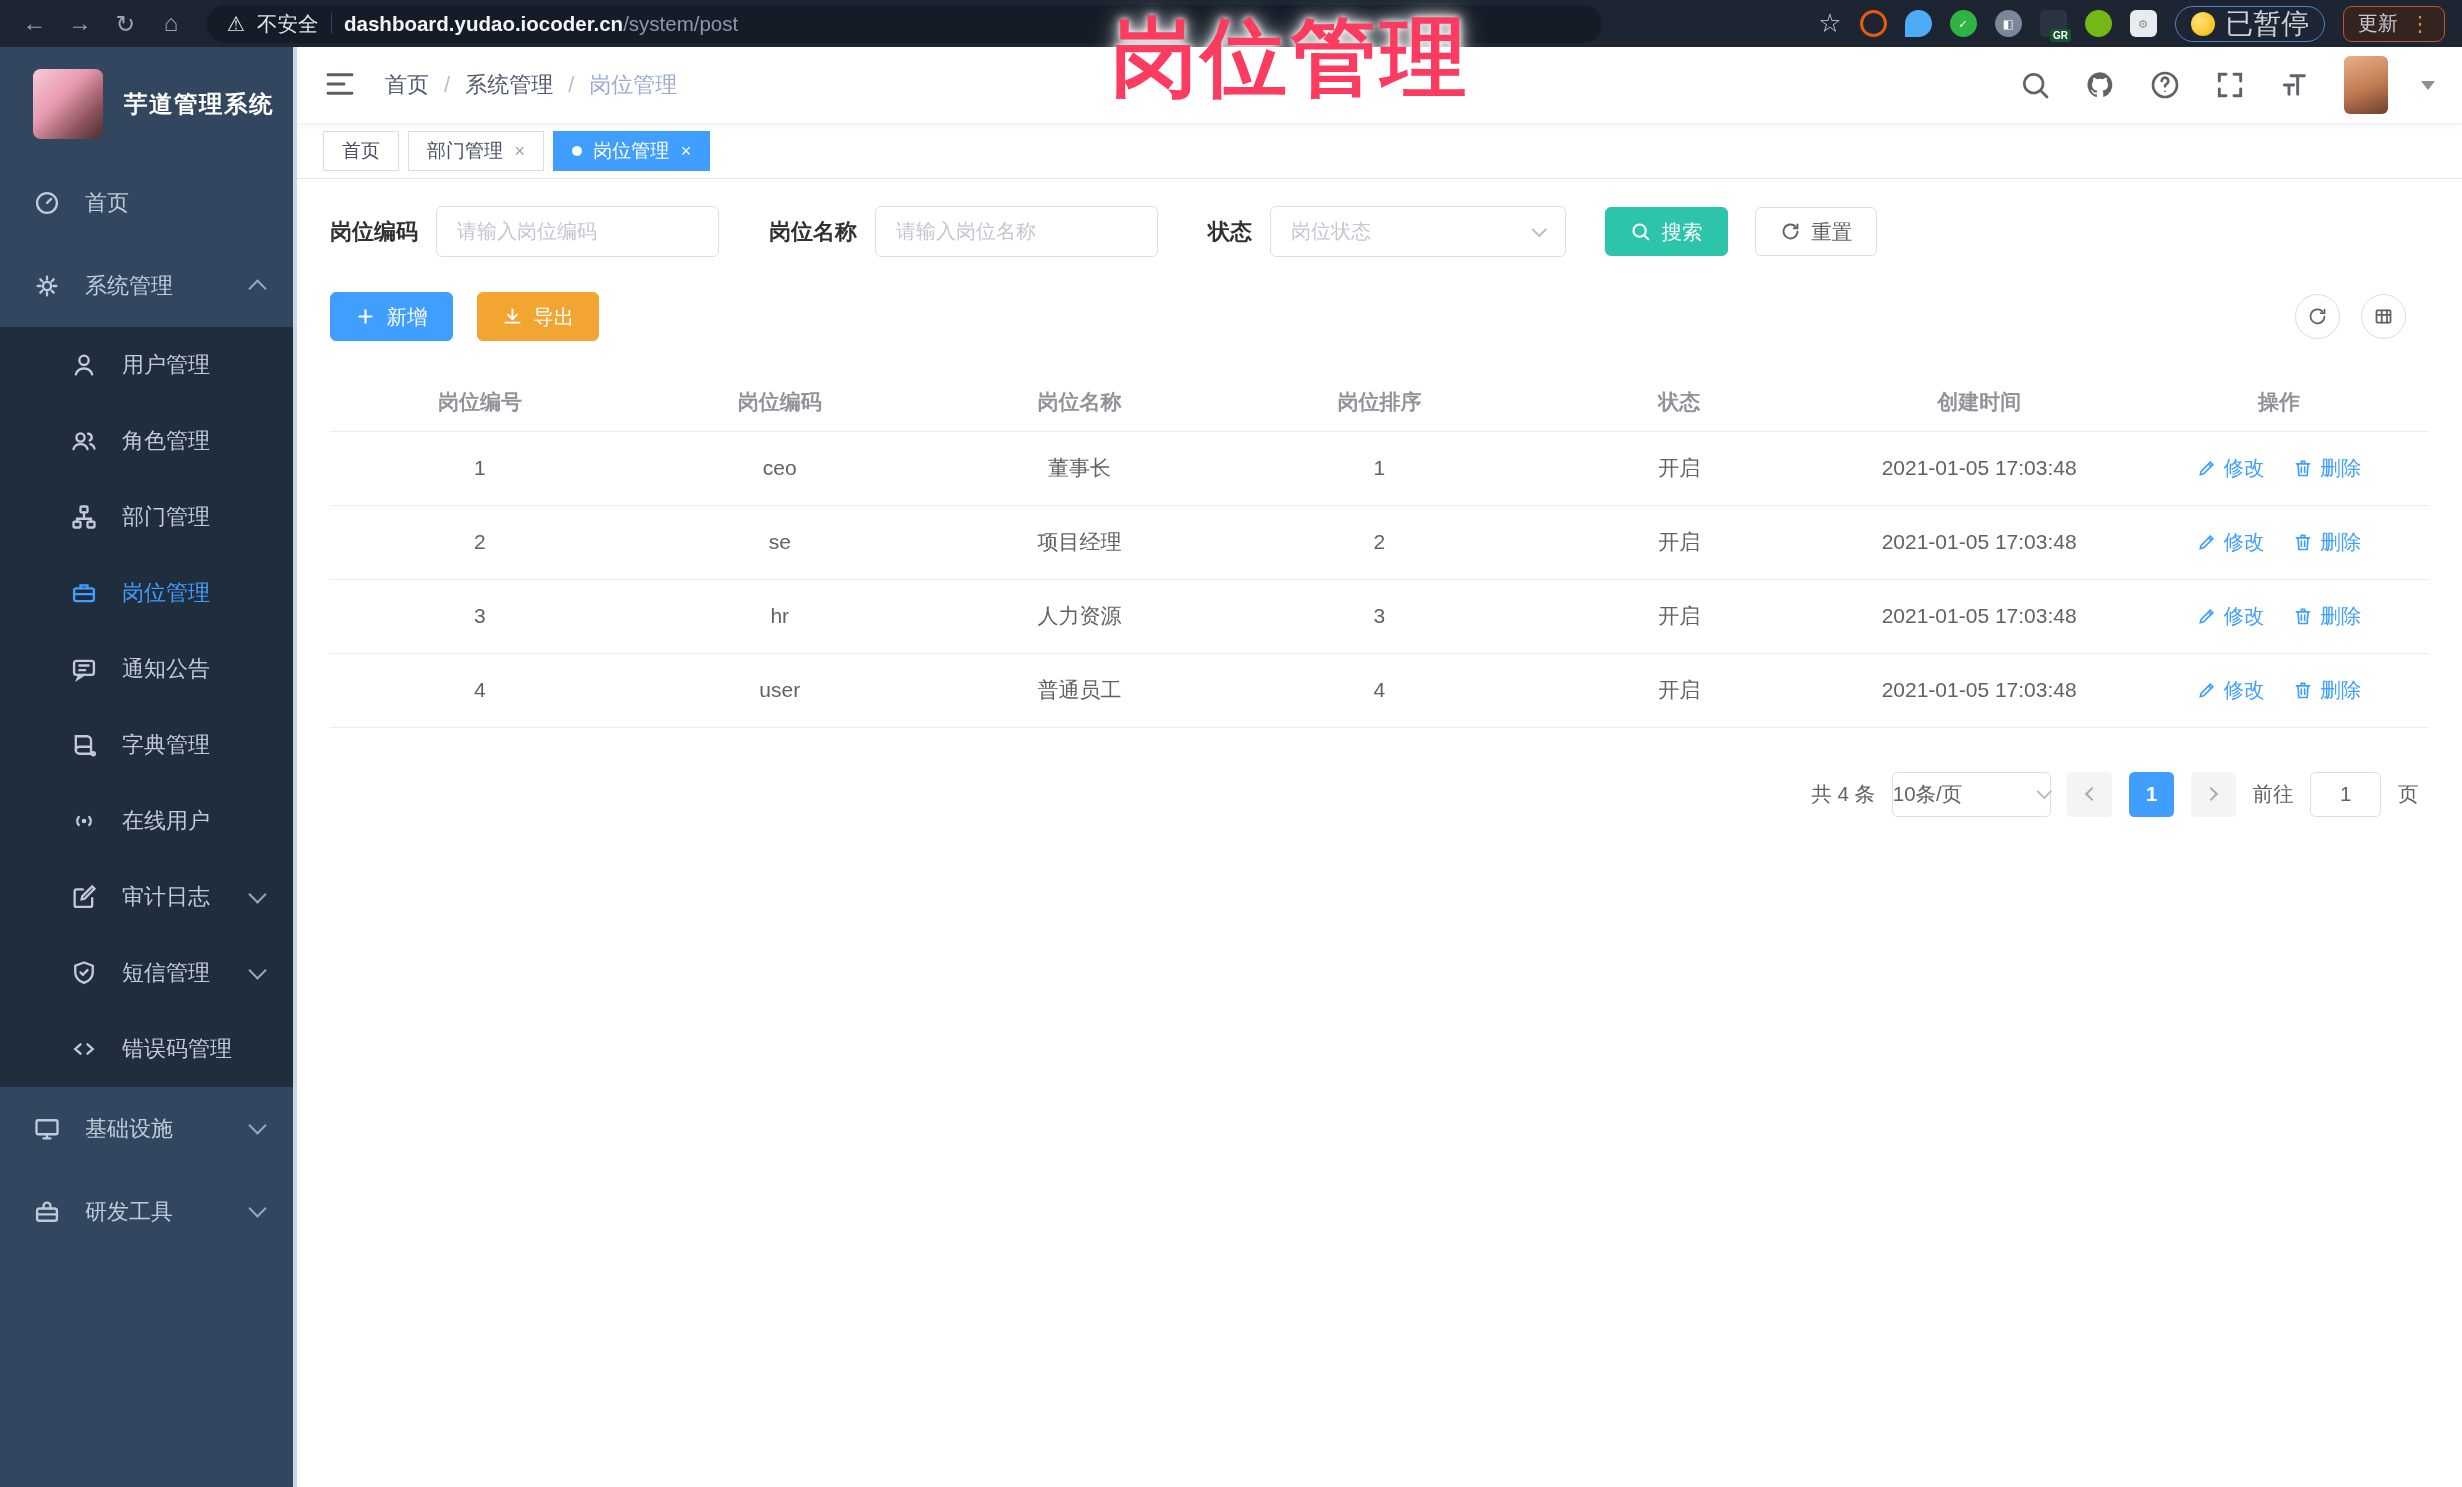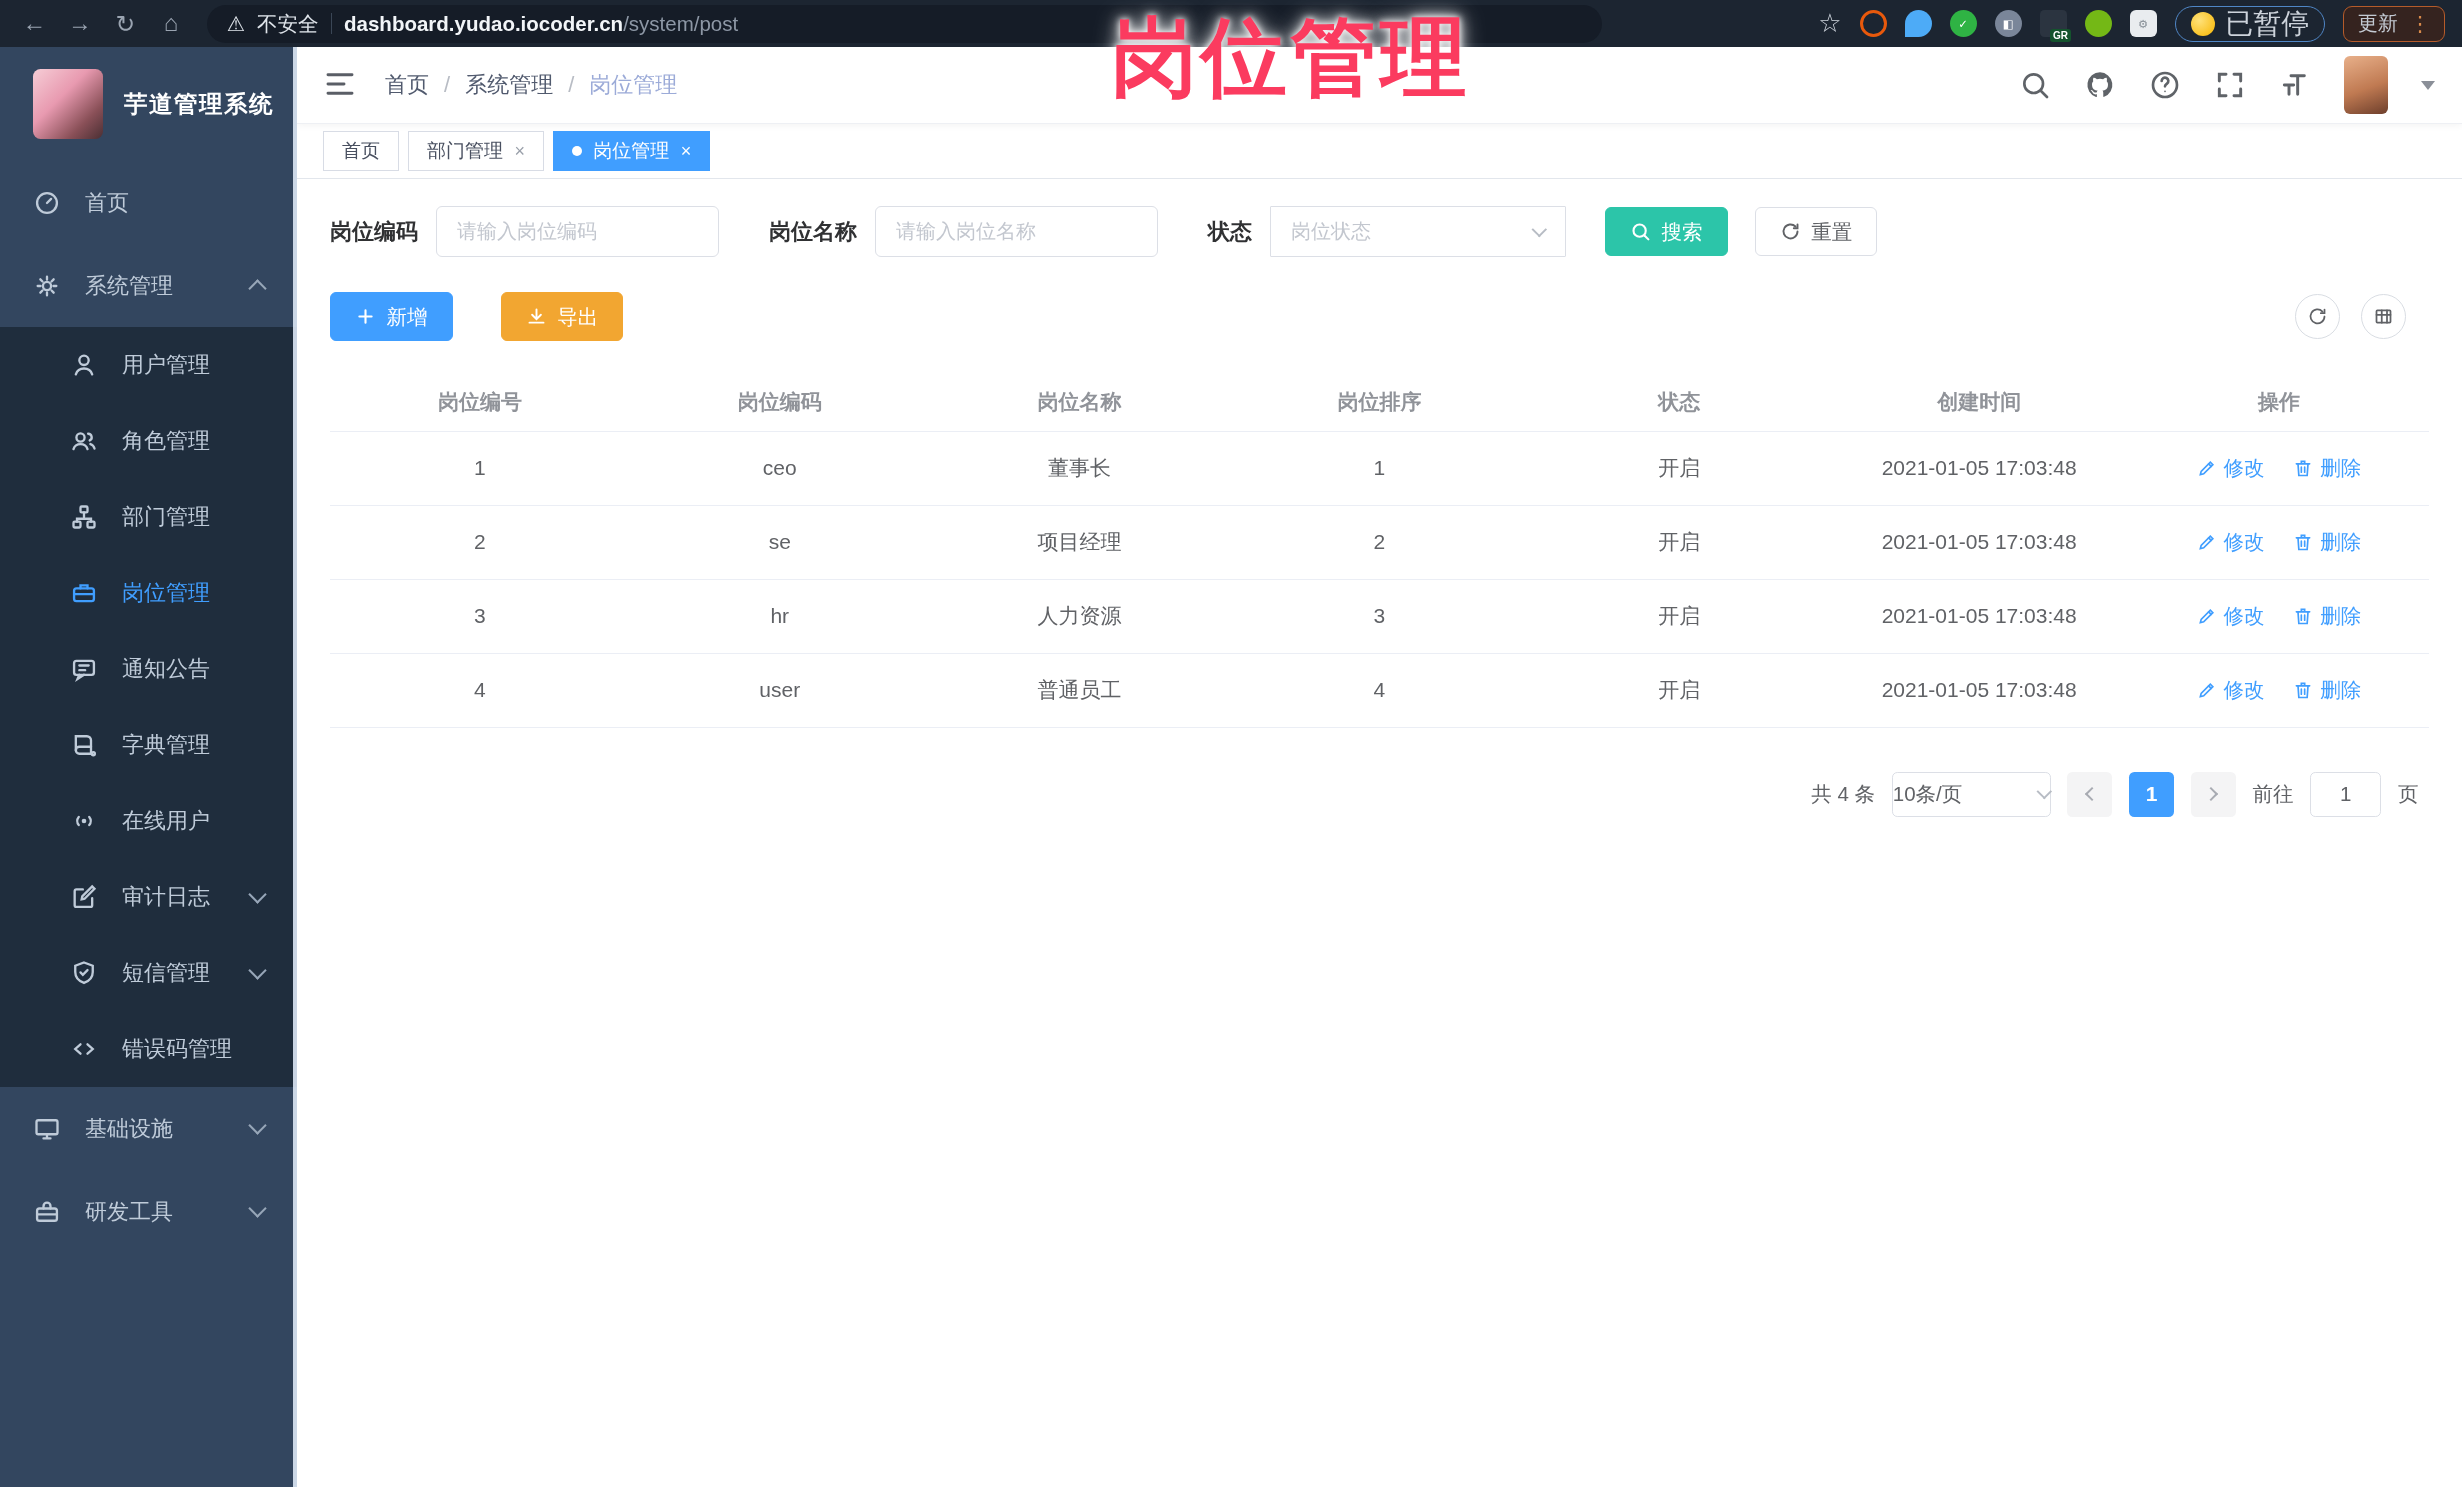--- a/index.html
+++ b/index.html
@@ -77,32 +77,32 @@
   .tab .dot { width:10px; height:10px; border-radius:50%; background:#fff; }
 
   .content { padding:27px 33px 0; }
   .filters { display:flex; align-items:center; font-size:22px; color:#303133; }
   .f-group { display:flex; align-items:center; }
   .f-group + .f-group { margin-left:50px; }
   .f-label { font-weight:bold; margin-right:18px; white-space:nowrap; }
   .f-input { width:283px; height:51px; border:0.8px solid #dcdfe6; border-radius:6px; padding:0 20px;
     font-size:20px; color:#606266; outline:none; font-family:inherit; }
   ::placeholder { color:#c3c7cf; opacity:1; }
-  .f-select { width:296px; height:51px; border:0.8px solid #dcdfe6; border-radius:1px; display:flex;
+  .f-select { width:296px; height:51px; border:0.8px solid #dcdfe6; border-radius:6px; display:flex;
     align-items:center; padding:0 20px; color:#c3c7cf; font-size:20px; background:#fff; cursor:pointer; }
   .s-chev { width:10.6px; height:10.6px; border-right:2.3px solid #b7bcc4; border-bottom:2.3px solid #b7bcc4;
     transform:rotate(45deg); margin-left:auto; margin-top:-4.5px; }
   .btn { display:inline-flex; align-items:center; gap:10.6px; height:49px; padding:0 24px;
     border-radius:6px; font-size:20.5px; border:0.8px solid transparent; cursor:pointer;
     font-family:inherit; white-space:nowrap; }
   .btn svg { width:21px; height:21px; }
   .btn-search { background:#2cc5a9; border-color:#2cc5a9; color:#fff; margin-left:39px; }
   .btn-reset { background:#fff; color:#606266; border-color:#dcdfe6; margin-left:27px; }
 
-  .toolbar { margin-top:35px; display:flex; align-items:center;gap:24px; }
+  .toolbar { margin-top:35px; display:flex; align-items:center; }
   .btn-add { background:#409eff; border-color:#409eff; color:#fff; }
   .btn-export { background:#f2a631; border-color:#f2a631; color:#fff; margin-left:24px; }
   .tool-circles { margin-left:auto; display:flex; gap:21px; margin-right:23px; }
   .circle-btn { width:45px; height:45px; border-radius:50%; border:0.8px solid #d9dde3; background:#fff;
     display:flex; align-items:center; justify-content:center; color:#606266; cursor:pointer; }
   .circle-btn svg { width:21px; height:21px; }
 
   table.grid { margin-top:32px; width:100%; border-collapse:collapse; table-layout:fixed; text-align:center; }
   .grid th { font-size:21px; color:#909399; font-weight:bold; height:58px; border-bottom:0.8px solid #ebeef5; }
   .grid td { font-size:21px; color:#606266; height:74px; border-bottom:0.8px solid #ebeef5; }

